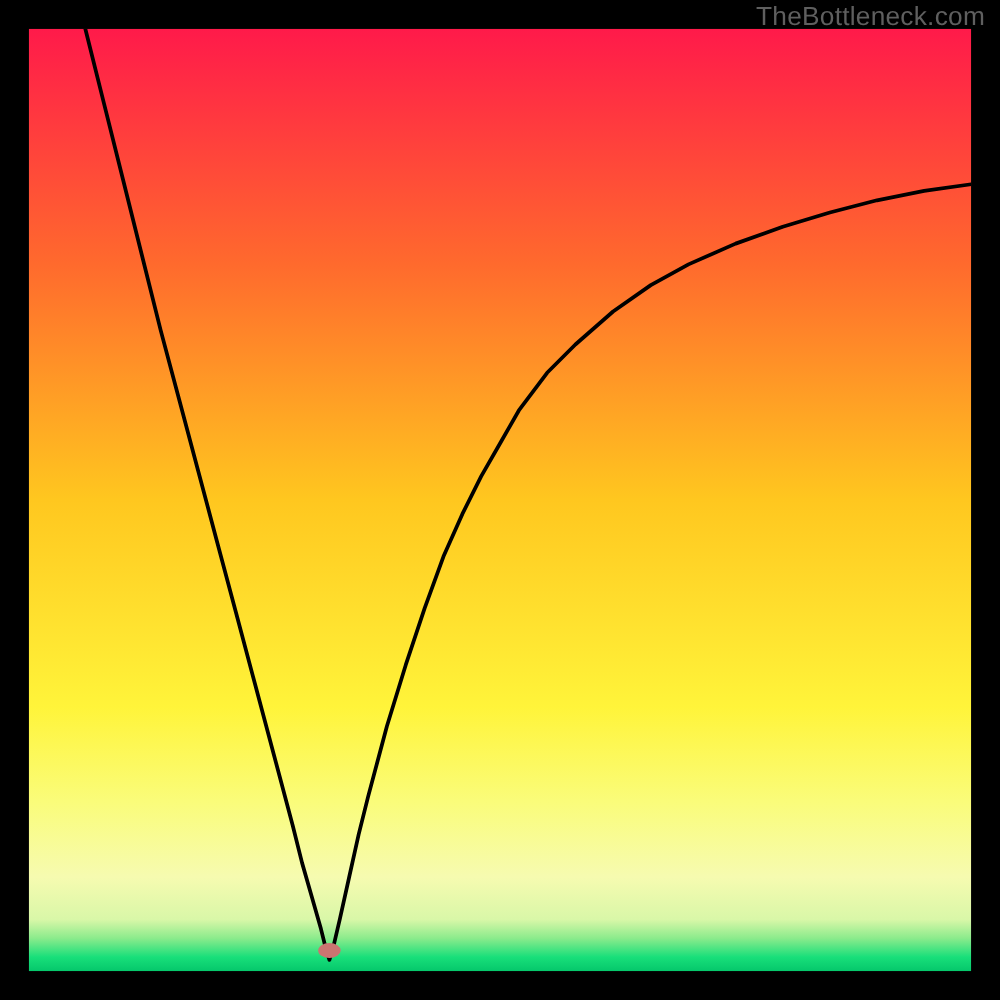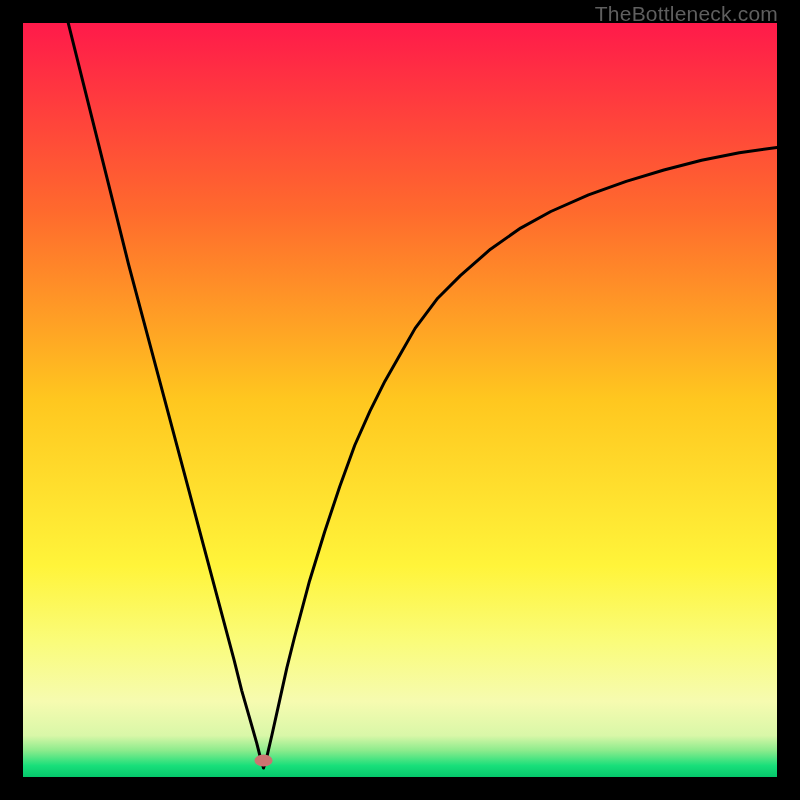--- a/index.html
+++ b/index.html
@@ -14,21 +14,21 @@
     position: absolute;
     left: 23px;
     top: 23px;
     width: 754px;
     height: 754px;
     background: #000;
   }
   .watermark {
     position: absolute;
     top: 2px;
-    right: 22px;
+    right: 12px;
     font-family: Arial, Helvetica, sans-serif;
     font-size: 21px;
     color: #5f5f5f;
     letter-spacing: 0.2px;
     font-weight: 500;
     z-index: 5;
   }
   svg {
     position: absolute;
     left: 0;

